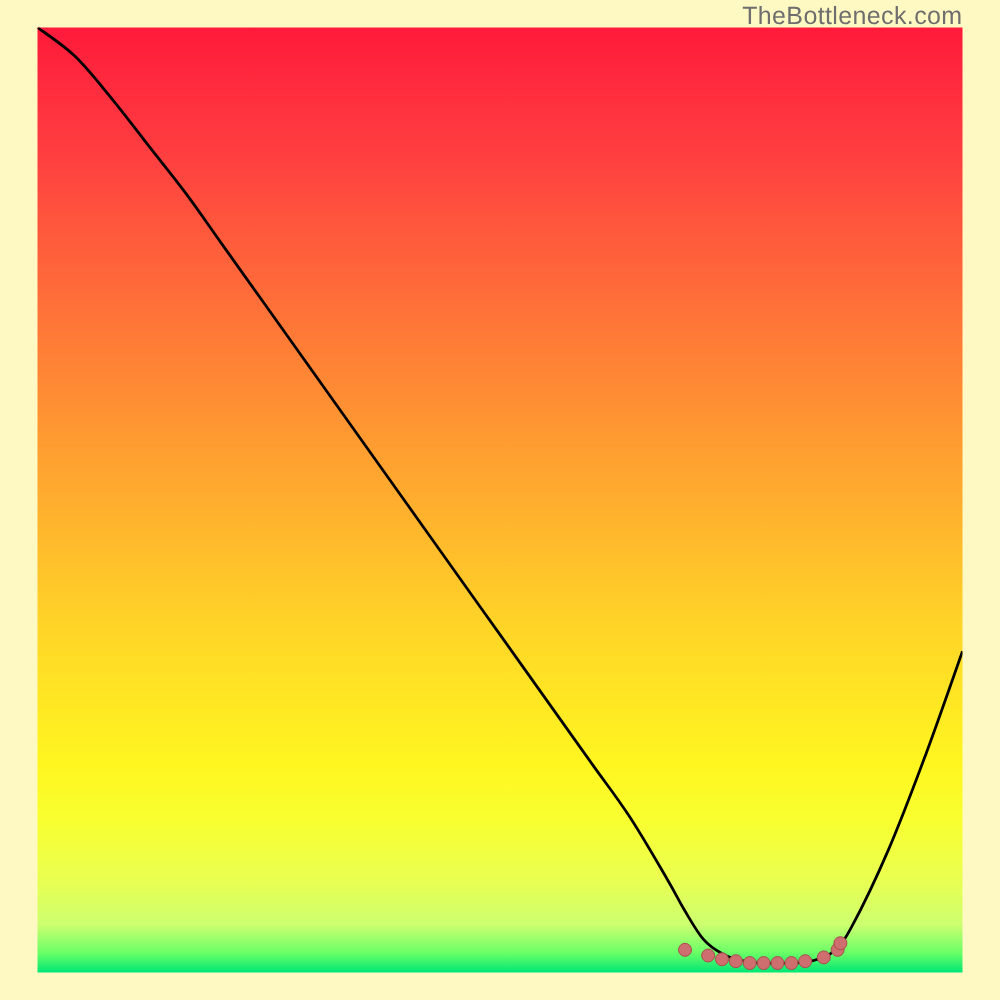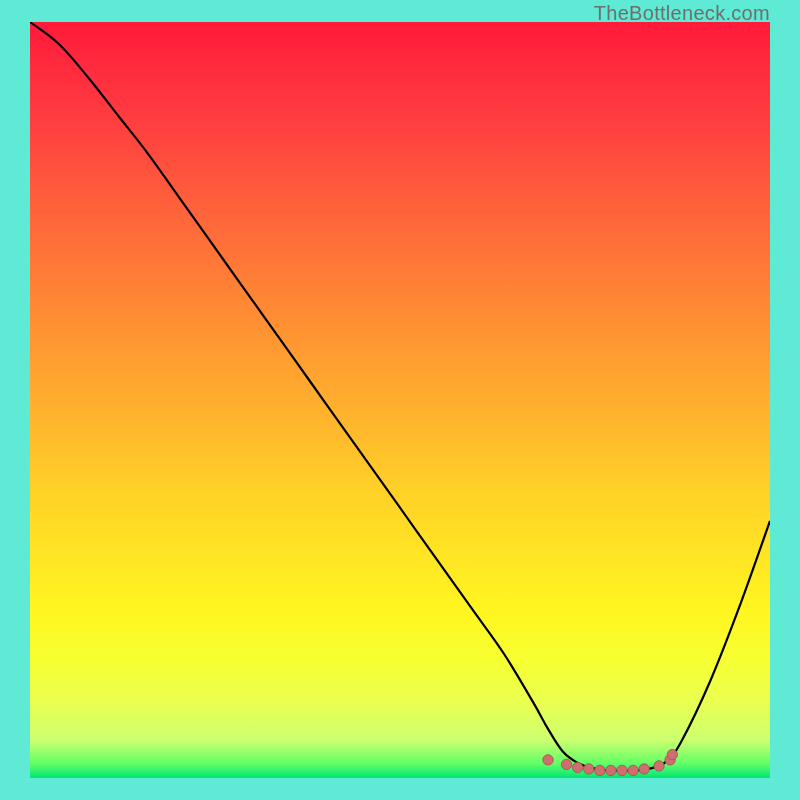--- a/index.html
+++ b/index.html
@@ -1,21 +1,21 @@
 <!DOCTYPE html>
 <html><head>
 <meta charset="utf-8">
 <style>
   * { margin: 0; padding: 0; box-sizing: border-box; }
   html, body { width: 800px; height: 800px; background: #000; overflow: hidden; }
   .frame {
     position: absolute;
     left: 0; top: 0;
     width: 800px; height: 800px;
-    background: #5eead4;
+    background: #fef9c3;
   }
   .plot {
     position: absolute;
     left: 30px;
     top: 22px;
     width: 740px;
     height: 756px;
     background: linear-gradient(to bottom,
       #ff1a3a 0%,
       #ff2b3e 6%,

